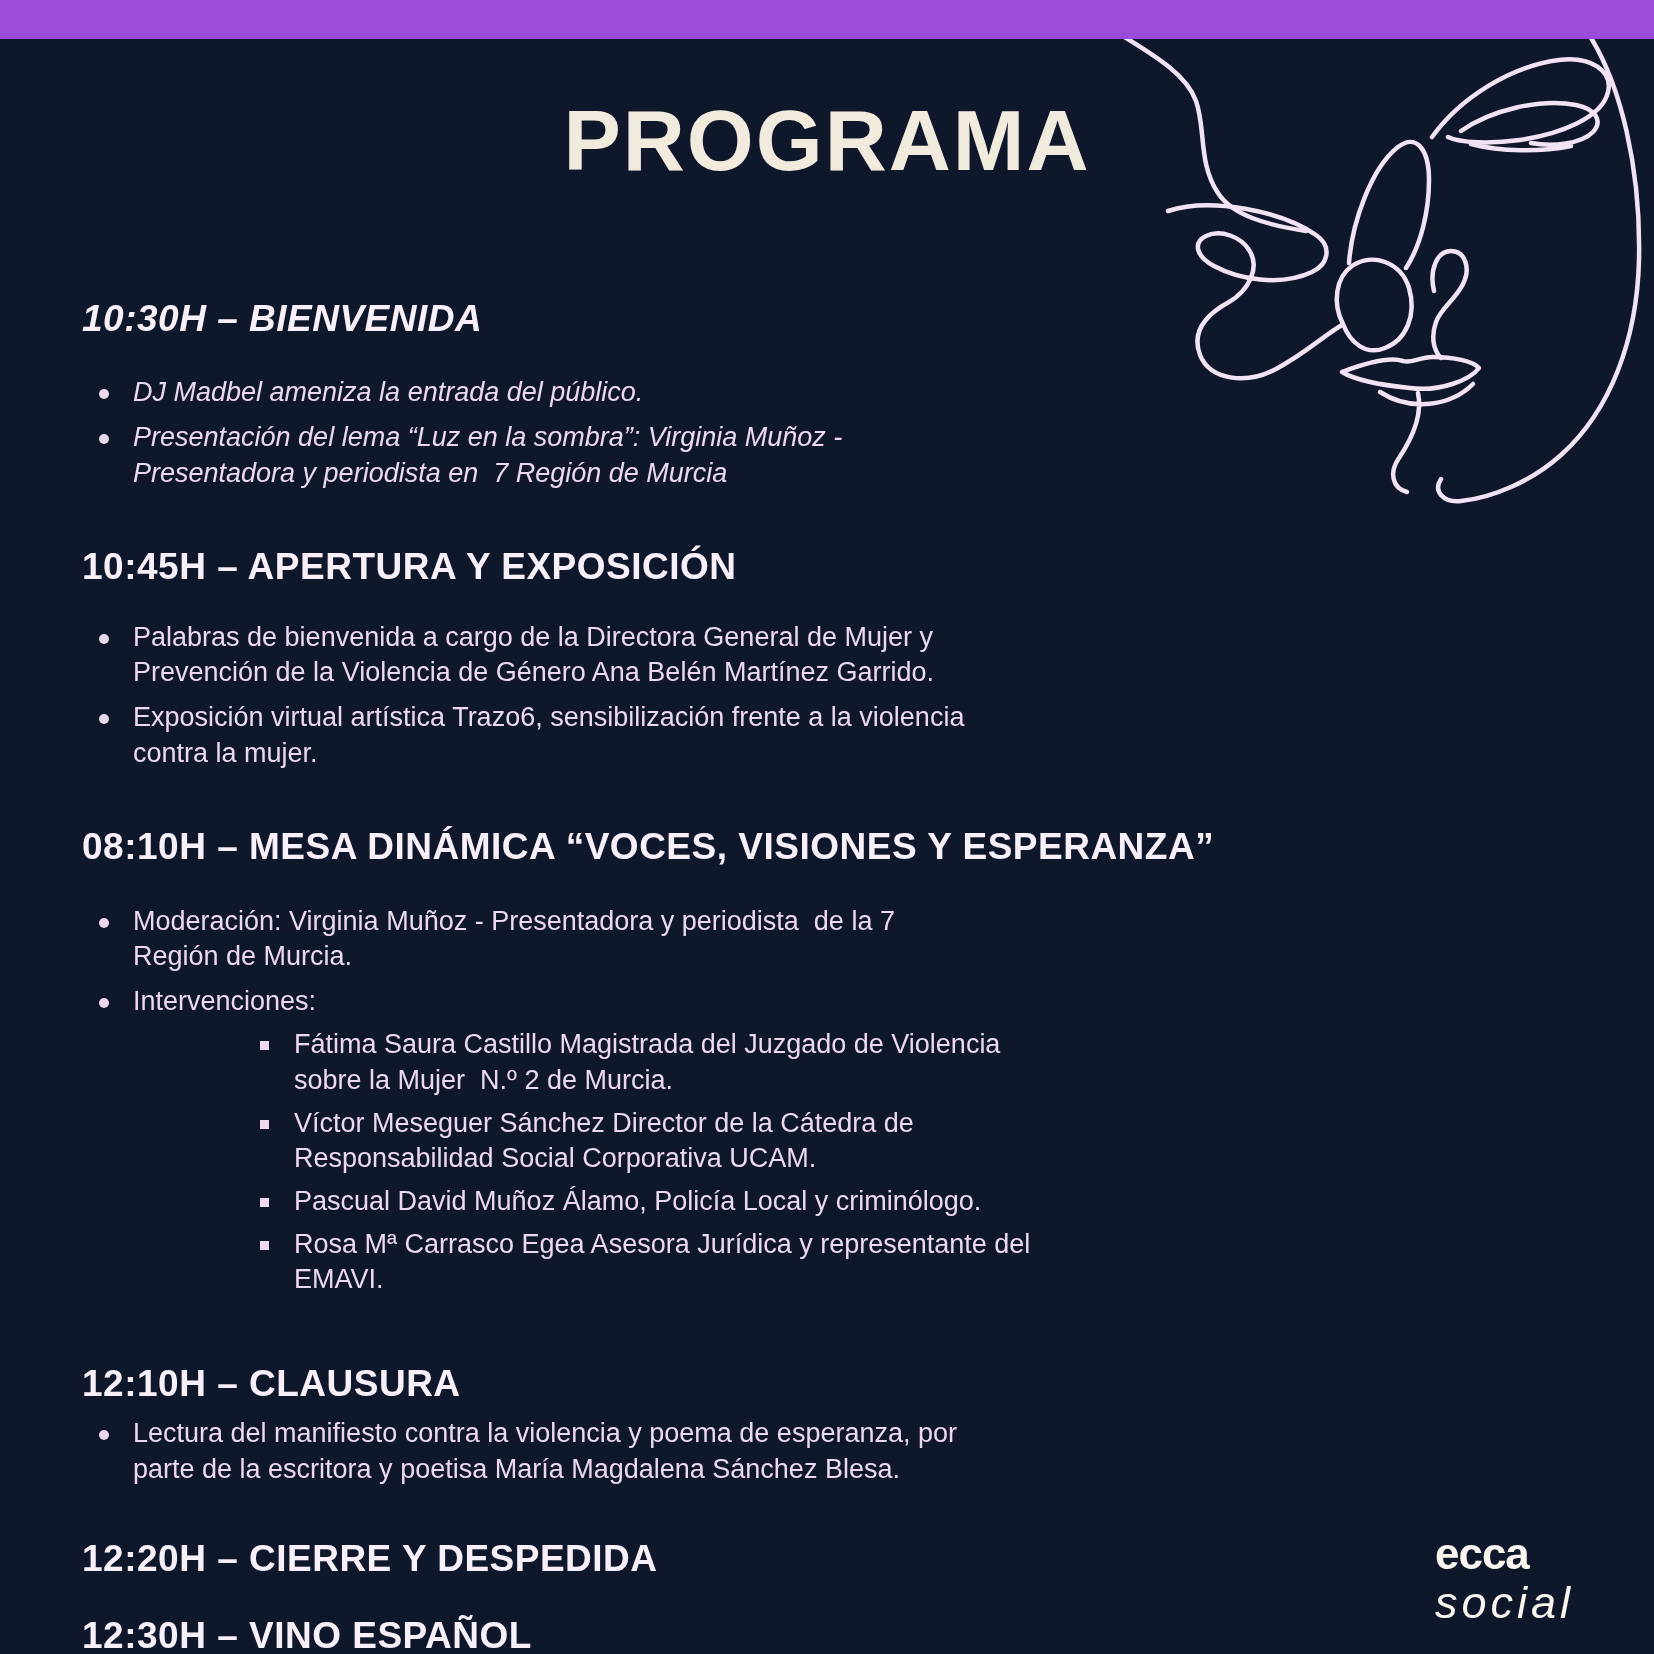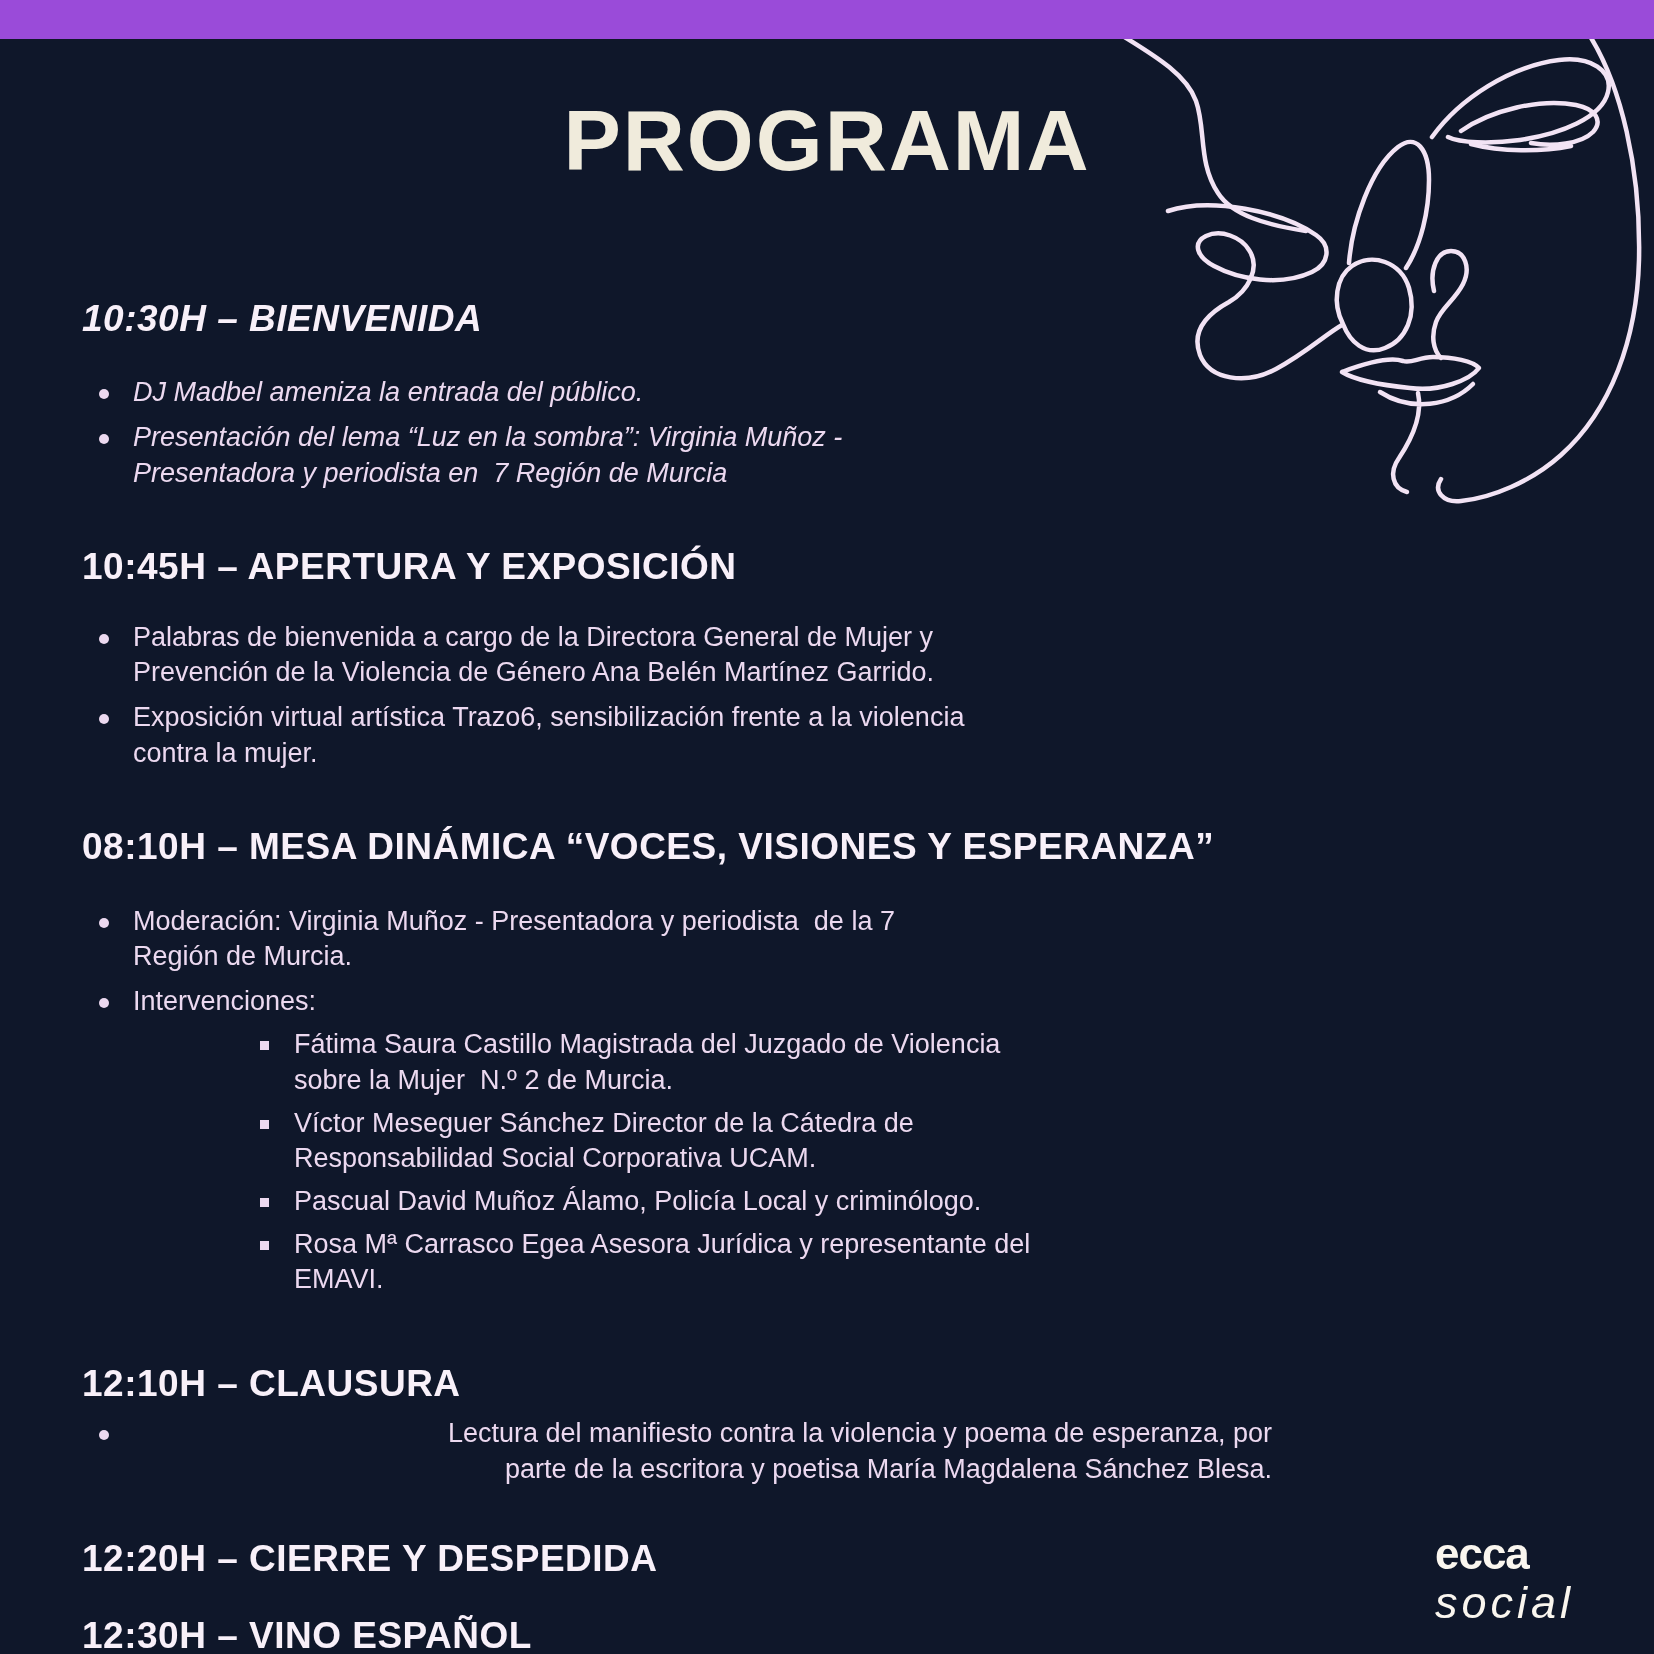--- a/index.html
+++ b/index.html
@@ -84,21 +84,21 @@
     content: "";
     position: absolute;
     left: 9px; top: 14px;
     width: 9px; height: 9px;
     background: #ecd9f0;
   }
   
   .section:nth-child(1) { margin-top: 62px; font-style: italic; }
   .section:nth-child(2) ul.bullets { margin-top: 30px; }
   .section:nth-child(4) { margin-top: 64px; }
-  .section:nth-child(4) ul.bullets { margin-top: 10px; text-align: right; }
+  .section:nth-child(4) ul.bullets { margin-top: 10px; }
   .section:nth-child(5) { margin-top: 50px; }
   .section:nth-child(6) { margin-top: 32px; }
   .logo {
     position: absolute;
     right: 80px; bottom: 68px;
     color: #faf6ef;
     text-align: left;
     line-height: 1;
   }
   .logo-ecca {

